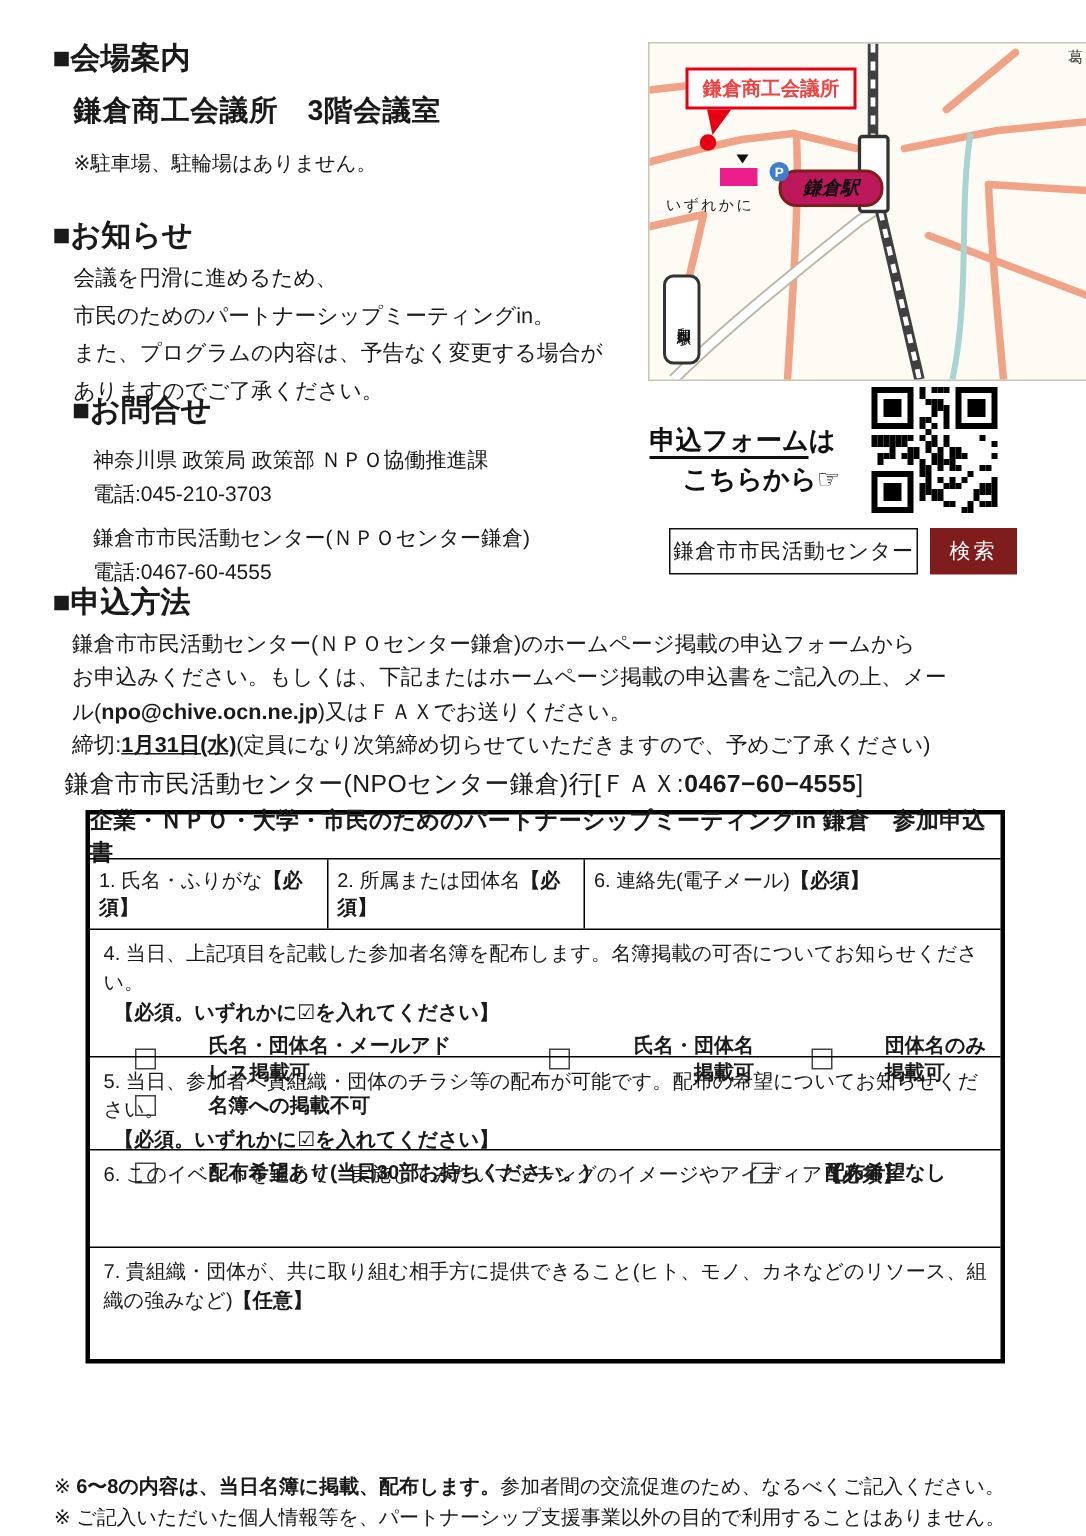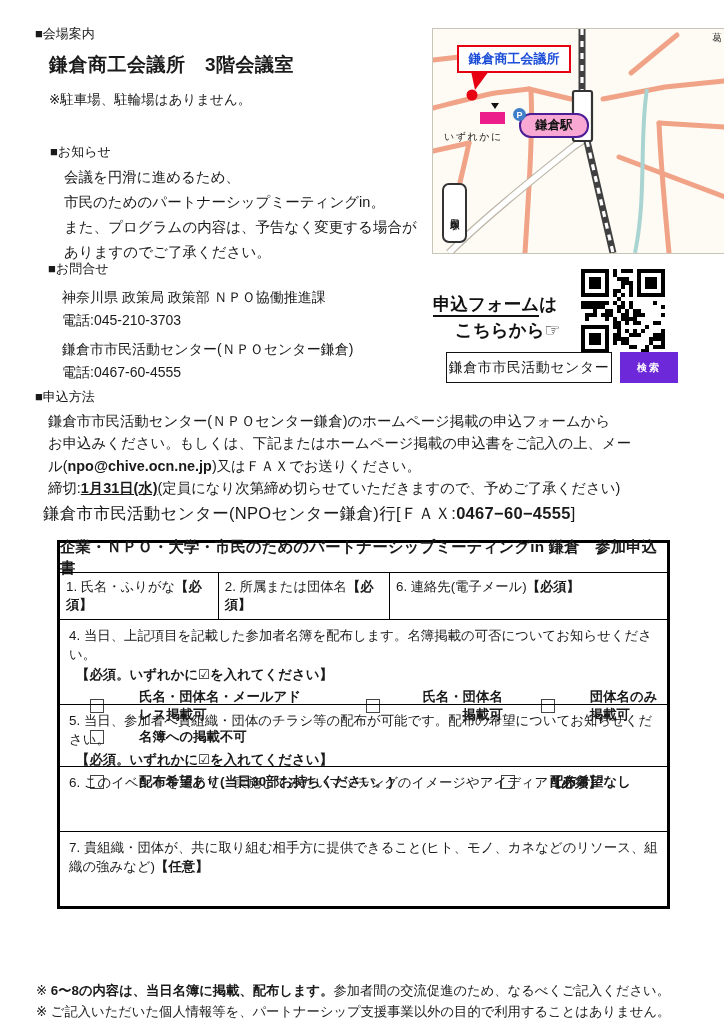--- a/index.html
+++ b/index.html
@@ -2,59 +2,59 @@
 <html><head>
 <meta charset="utf-8">
 <style>
   html,body{margin:0;padding:0;}
   body{
     width:724px;height:1024px;position:relative;background:#ffffff;
     font-family:"Liberation Sans","DejaVu Sans",sans-serif;color:#1a1a1a;
     overflow:hidden;
   }
   .abs{position:absolute;}
-  .sec-h{font-size:13px;font-weight:normal;margin:0;}
+  .sec-h{font-size:20px;font-weight:bold;margin:0;}
   .b{font-weight:bold;}
   
   #venue{left:35px;top:25px;width:402px;}
   .venue-name{font-size:19px;font-weight:bold;margin:9px 0 0 14px;letter-spacing:.5px;}
   .venue-line{font-size:13.5px;margin:13px 0 0 14px;}
   
-  #notice{left:50px;top:143px;width:410px;}
+  #notice{left:35px;top:143px;width:410px;}
   .notice-line{font-size:14.5px;margin:8px 0 0 14px;line-height:17px;}
   
   #contact{left:48px;top:260px;width:410px;}
   .contact-line{font-size:14px;margin:5px 0 0 14px;}
   .contact-line.gap{margin-top:11px;}
   
   #map{left:432px;top:28px;width:292px;height:224px;border:1px solid #c9c4b8;background:#fdfbf4;}
   #map svg{position:absolute;left:0;top:0;}
   .m-callout{position:absolute;left:24px;top:16px;width:110px;height:24px;background:#fff;
     border-style:solid;border-width:2.5px;display:flex;align-items:center;justify-content:center;
     font-size:13px;font-weight:bold;z-index:3;}
-  .m-station{position:absolute;left:86px;top:84px;width:66px;height:21px;background:#f9a8d4;border:2px solid #4c1d95;
-    border-radius:12px;display:flex;align-items:center;justify-content:center;font-size:12.5px;font-weight:bold;z-index:3;color:#111;}
+  .m-station{position:absolute;left:86px;top:84px;width:66px;height:21px;background:#be185d;border:2px solid #7f1d1d;
+    border-radius:12px;display:flex;align-items:center;justify-content:center;font-size:12.5px;font-weight:bold;z-index:3;color:#111;font-style:italic;}
   .m-cityhall{position:absolute;left:11px;top:101px;font-size:10px;letter-spacing:1.5px;color:#222;z-index:3;}
   .m-wadazuka{position:absolute;left:9px;top:154px;width:21px;height:56px;background:#fff;border:2px solid #333;
     border-radius:7px;display:flex;align-items:center;justify-content:center;
     writing-mode:vertical-rl;font-size:9.5px;letter-spacing:1px;color:#111;z-index:3;}
   .m-parking{position:absolute;left:80px;top:79px;width:13px;height:13px;border-radius:50%;
     color:#fff;font-size:9px;font-weight:bold;display:flex;align-items:center;justify-content:center;z-index:3;}
   .m-corner{position:absolute;right:3px;top:2px;font-size:10px;color:#333;z-index:3;}
   
-  #formlink{left:433px;top:266px;width:292px;height:95px;}
+  #formlink{left:433px;top:255px;width:292px;height:95px;}
   .fl-text{position:absolute;left:0;top:25px;width:150px;font-size:17.5px;font-weight:bold;line-height:26px;color:#111;}
   .fl-underline{border-bottom:2.5px solid #111;padding-bottom:1px;}
   .fl-line2{padding-left:22px;}
   #qr{position:absolute;left:146px;top:1px;width:88px;height:88px;background:#fff;}
   
   #searchrow{left:446px;top:352px;width:270px;height:31px;display:flex;gap:8px;}
   .search-box{width:164px;height:29px;border:1.8px solid #111;background:#fff;display:flex;align-items:center;
     justify-content:center;font-size:14px;letter-spacing:.5px;}
-  .search-btn{width:58px;height:31px;background:#6d28d9;color:#fff;font-size:10px;font-weight:bold;
+  .search-btn{width:58px;height:31px;background:#7f1d1d;color:#fff;font-size:14px;font-weight:normal;
     display:flex;align-items:center;justify-content:center;letter-spacing:2px;}
   
   #apply{left:35px;top:388px;width:675px;}
   .apply-line{font-size:14.4px;margin:6.5px 0 0 13px;line-height:16px;}
   .deadline{text-decoration:underline;}
   .fax-line{font-size:16.5px;margin:7px 0 0 8px;letter-spacing:.3px;}
   
   #ftable{left:57px;top:540px;width:613px;border:3px solid #000;background:#fff;box-sizing:border-box;}
   .frow{border-top:1.5px solid #000;box-sizing:border-box;position:relative;}
   .frow:first-child{border-top:none;}
@@ -123,21 +123,21 @@
     <rect x="140" y="62" width="19" height="50" rx="2" fill="#ffffff" stroke="#333" stroke-width="2.2"></rect>
 
     <rect x="47" y="83" width="25" height="12" fill="#ec1e8c"></rect>
 
     <polygon points="58,74 66,74 62,80" fill="#111"></polygon>
 
     <polygon points="38,42 56,42 42,61" fill="#e60012"></polygon>
     <circle cx="39" cy="66" r="5.5" fill="#e60012"></circle>
   </svg>
   <div class="m-callout" style="border-color: rgb(230, 0, 18);">
-    <span style="color: #1d4ed8;">鎌倉商工会議所</span>
+    <span style="color: #ef4444;">鎌倉商工会議所</span>
   </div>
   <div class="m-station">鎌倉駅</div>
   <div class="m-cityhall">いずれかに</div>
   <div class="m-wadazuka">和田塚駅</div>
   <div class="m-parking" style="background: rgb(63, 127, 201);">P</div>
   <div class="m-corner">葛</div>
 </div>
 
 <div class="abs" id="notice">
   <p class="sec-h">■お知らせ</p>

